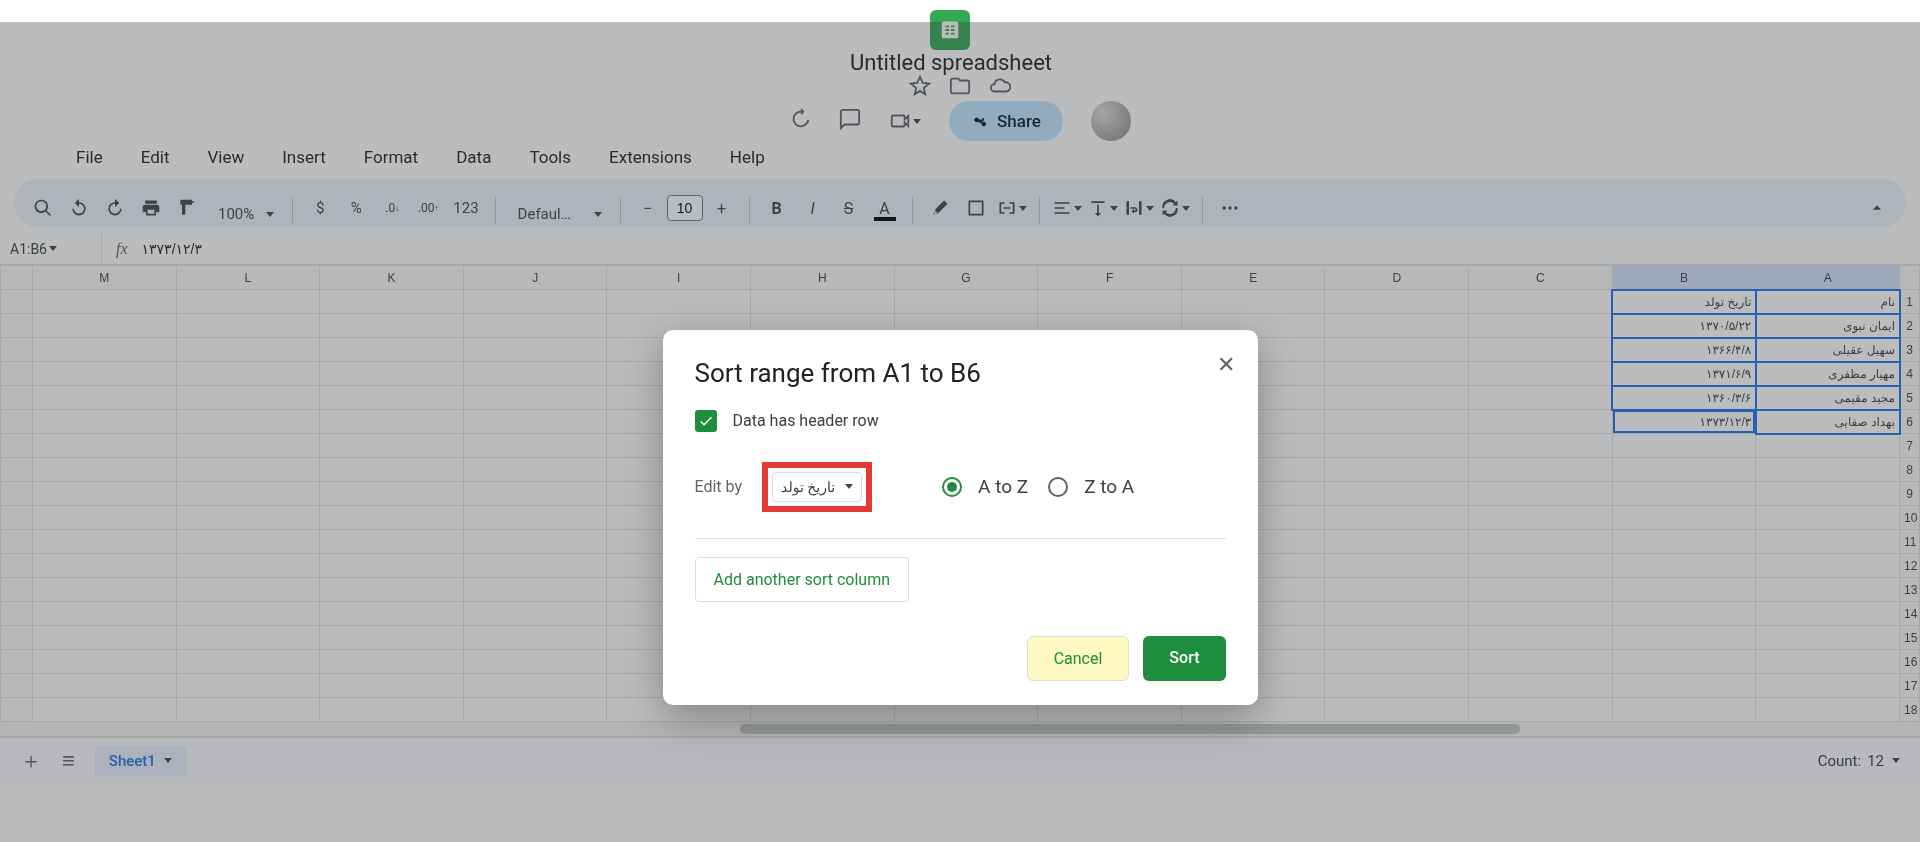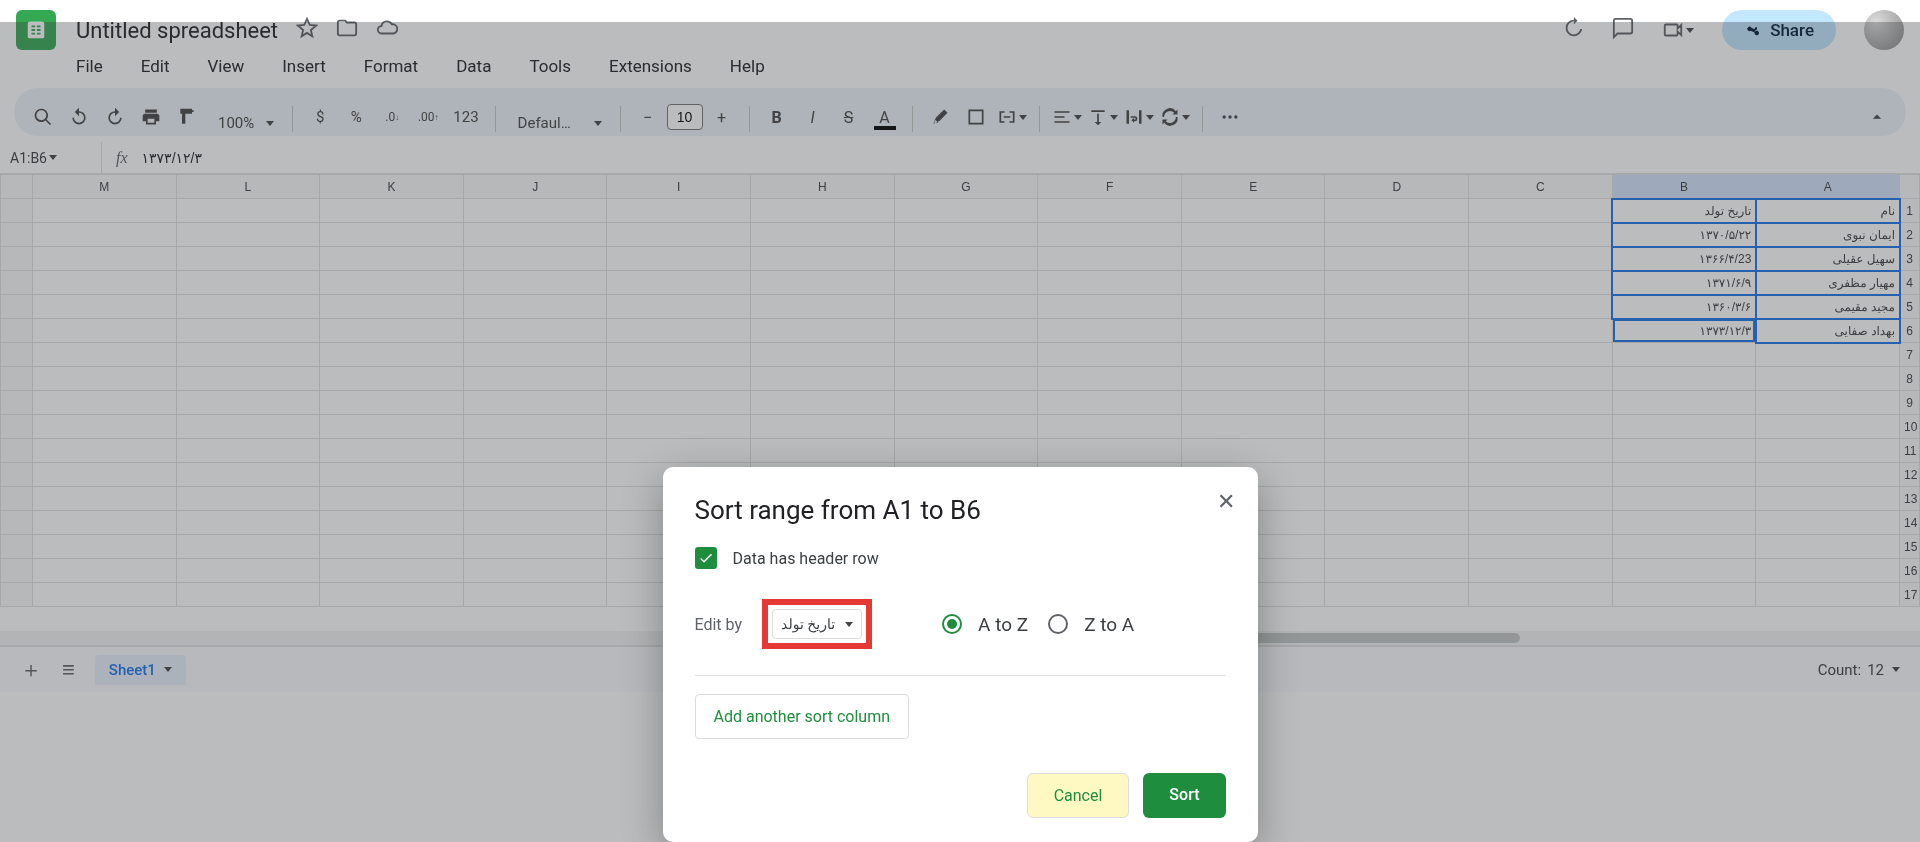--- a/index.html
+++ b/index.html
@@ -1,18 +1,18 @@
 <!DOCTYPE html>
 <html><head>
 <meta charset="utf-8">
 <style>
   * { box-sizing: border-box; margin: 0; padding: 0; }
   html, body { width: 1920px; height: 842px; font-family: "Google Sans", Roboto, Arial, sans-serif; color:#202124; background:#fff; overflow:hidden;}
   
-  .doc-header { display:flex; align-items:center; padding:10px 16px 0 16px; }
+  .doc-header { display:flex; align-items:center; padding:10px 16px 0 16px;flex-direction:column; }
   .sheets-logo { width:40px; height:40px; background:#34a853; border-radius:6px; display:flex; align-items:center; justify-content:center; margin-right:20px;}
   .sheets-logo svg { width:22px; height:22px; fill:#fff;}
   .doc-title { font-size:22px; color:#202124; margin-right:18px;}
   .title-icons { display:flex; gap:18px; align-items:center; color:#5f6368;}
   .title-icons span svg, .right-icons span svg { width:22px; height:22px; fill:#5f6368;}
   .spacer { flex:1; }
   .right-icons { display:flex; align-items:center; gap:28px; }
   .share-btn { display:flex; align-items:center; gap:8px; background:#c2e7ff; color:#001d35; padding:10px 22px; border-radius:999px; font-size:17px; font-weight:500;}
   .share-btn svg { width:18px; height:18px; fill:#001d35;}
   .avatar { width:40px; height:40px; border-radius:50%; background:radial-gradient(circle at 30% 30%, #ddd, #888);}
@@ -49,21 +49,21 @@
   .sel-range { outline:2px solid #1a73e8; outline-offset:-1px;}
   .sel-active { box-shadow: inset 0 0 0 2px #1a73e8;}
   
   th.sel { background:#d3e3fd !important; color:#1a73e8;}
   
   .sheet-tabs { display:flex; align-items:center; height:46px; padding:0 20px; gap:20px; border-top:1px solid #e0e0e0; background:#f9fbfd;}
   .sheet-tabs .plus, .sheet-tabs .all { color:#5f6368; font-size:22px;}
   .active-tab { display:flex; align-items:center; gap:6px; padding:6px 14px; border-radius:4px 4px 0 0; background:#e8f0fe; color:#1a73e8; font-size:15px; font-weight:500;}
   .status-right { margin-left:auto; font-size:15px; color:#3c4043; display:flex; align-items:center; gap:6px;}
   
-  .overlay { position:absolute; inset:0; background:rgba(60,64,67,0.35); display:flex; align-items:flex-end; justify-content:center;margin-top:22px;}
+  .overlay { position:absolute; inset:0; background:rgba(60,64,67,0.35); display:flex; align-items:center; justify-content:center;margin-top:22px;}
   .dialog { margin-top:170px; width:595px; background:#fff; border-radius:10px; box-shadow:0 12px 40px rgba(0,0,0,.3); padding:28px 32px 24px 32px; position:relative;}
   .dialog h2 { font-size:26px; font-weight:400; color:#202124; margin-bottom:22px;}
   .close-x { position:absolute; top:22px; right:22px; color:#5f6368; font-size:22px; cursor:pointer;}
   .chk-row { display:flex; align-items:center; gap:16px; font-size:16px; color:#3c4043; margin-bottom:30px;}
   .chk { width:22px; height:22px; background:#1e8e3e; border-radius:3px; display:flex; align-items:center; justify-content:center;}
   .chk svg { width:16px;height:16px; fill:#fff;}
   .sort-row { display:flex; align-items:center; gap:20px; font-size:16px; color:#5f6368;}
   .sort-select-highlight { border:6px solid #e53935; padding:4px;}
   .sort-select { border:1px solid #dadce0; border-radius:4px; padding:6px 8px; display:flex; align-items:center; gap:8px; font-size:14px; color:#3c4043; min-width:80px; justify-content:space-between;}
   .radio { display:flex; align-items:center; gap:16px; font-size:19px; color:#3c4043;}
@@ -321,21 +321,21 @@
           <td class=" "></td>
           <td class=" "></td>
           <td class=" "></td>
           <td class=" "></td>
           <td class=" "></td>
           <td class=" "></td>
           <td class=" "></td>
           <td class=" "></td>
           <td class=" "></td>
           <td class=" "></td>
-          <td class="sel-range rtl">۱۳۶۶/۴/23</td>
+          <td class="sel-range rtl">۱۳۶۶/۴/۸</td>
           <td class="sel-range rtl">سهیل عقیلی</td>
           <th class="rowhdr">3</th>
         </tr>
         <tr>
           <th class="rowhdr" style="width:6px;border-right:none"></th>
           <td class=" "></td>
           <td class=" "></td>
           <td class=" "></td>
           <td class=" "></td>
           <td class=" "></td>
@@ -562,20 +562,37 @@
           <td class=" "></td>
           <td class=" "></td>
           <td class=" "></td>
           <td class=" "></td>
           <td class=" "></td>
           <td class=" "></td>
           <td class=" "></td>
           <td class=" "></td>
           <td class=" "></td>
           <th class="rowhdr">17</th>
+        </tr>
+        <tr>
+          <th class="rowhdr" style="width:6px;border-right:none"></th>
+          <td class=" "></td>
+          <td class=" "></td>
+          <td class=" "></td>
+          <td class=" "></td>
+          <td class=" "></td>
+          <td class=" "></td>
+          <td class=" "></td>
+          <td class=" "></td>
+          <td class=" "></td>
+          <td class=" "></td>
+          <td class=" "></td>
+          <td class=" "></td>
+          <td class=" "></td>
+          <th class="rowhdr">18</th>
         </tr>
       </tbody>
     </table>
   <div class="hscroll">
       <div class="thumb"></div>
     </div>
 </div>
 
 <div class="sheet-tabs">
   <span class="plus">＋</span>

